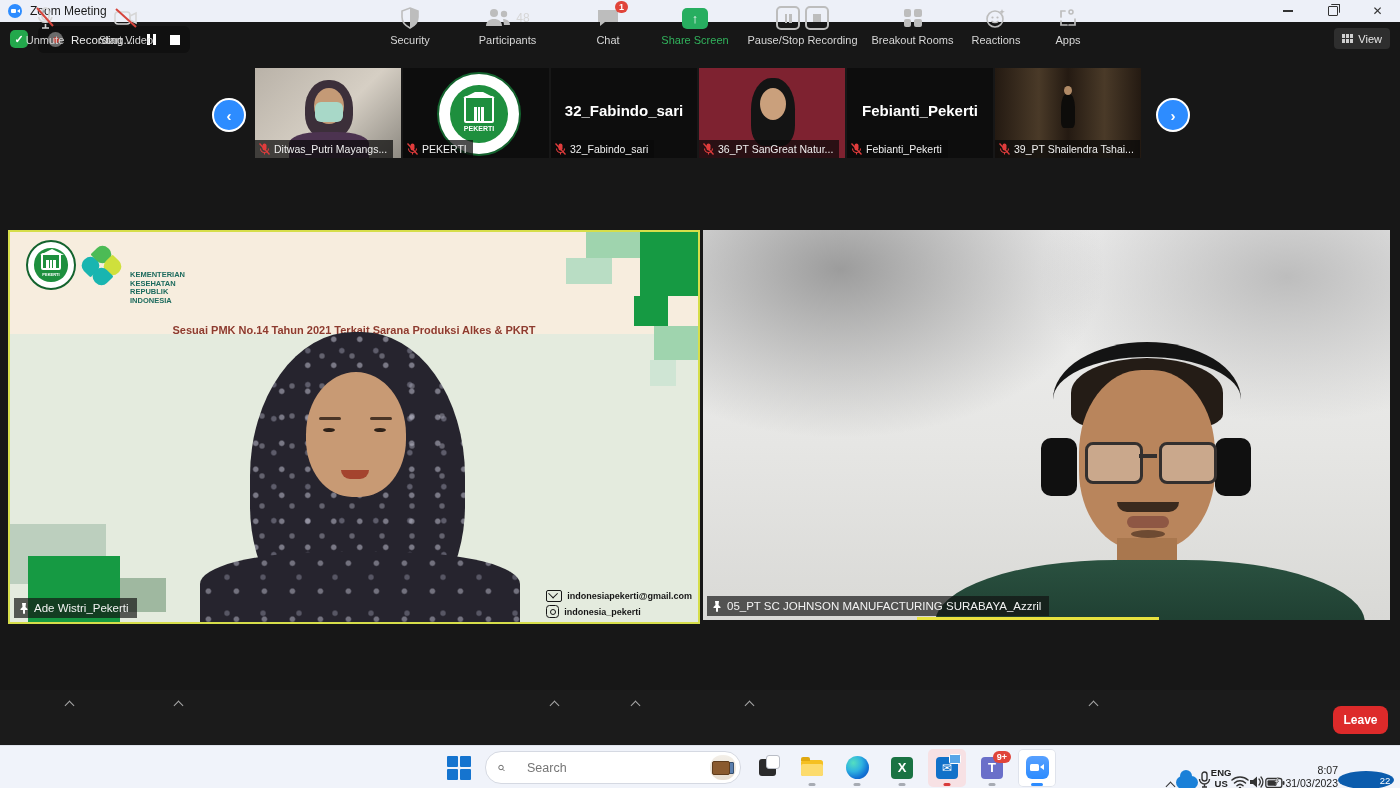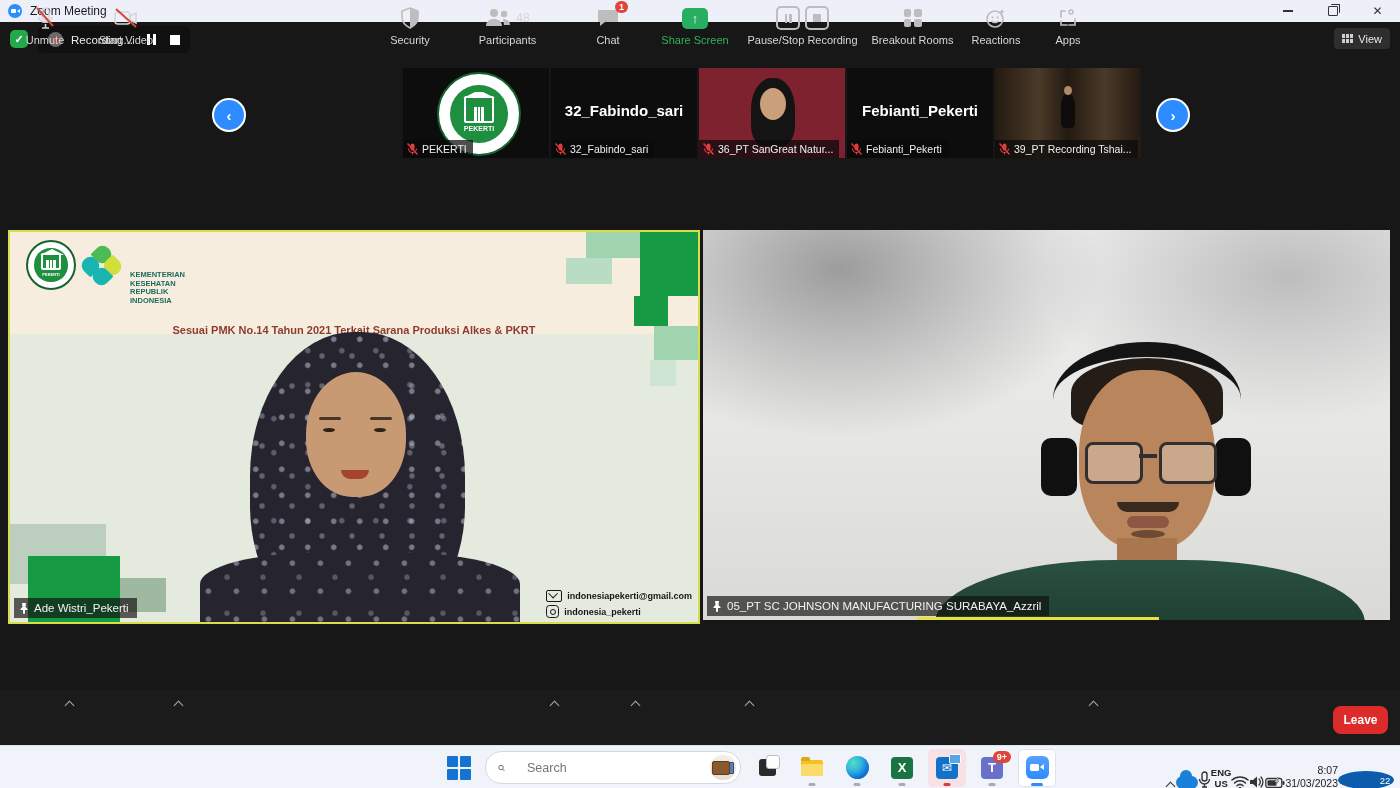--- a/index.html
+++ b/index.html
@@ -190,20 +190,35 @@
         <i></i>
         <i></i>
         <i></i>
       </span>
     <span>View</span>
   </div>
 
   <div class="abs nav-circle" style="left:212px;top:98px;">‹</div>
   <div class="abs nav-circle" style="left:1156px;top:98px;">›</div>
 
+  <div class="abs strip-tile" style="left:255px;">
+    <div class="t1-bg"></div>
+    <div class="t1-head"></div>
+      <div class="t1-face"></div>
+      <div class="t1-mask"></div>
+      <div class="t1-body"></div>
+    <span class="tile-label">
+      <svg class="mic-off" width="11" height="12" viewBox="0 0 11 12">
+          <rect x="3.5" y="0.5" width="4" height="7" rx="2" fill="#e03c3c"></rect>
+          <path d="M1.5 5.5a4 4 0 0 0 8 0M5.5 9.5v2" stroke="#e03c3c" stroke-width="1.1" fill="none"></path>
+          <line x1="0.5" y1="0.5" x2="10.5" y2="11.5" stroke="#e03c3c" stroke-width="1.3"></line>
+        </svg>
+      <span>Ditwas_Putri Mayangs...</span>
+    </span>
+  </div>
 
   <div class="abs strip-tile" style="left:403px;">
     <div class="logo-circle" style="position:absolute;left:34px;top:4px;width:80px;height:80px;">
       <div class="logo-inner">
         <div class="logo-house">
             <i></i>
             <i></i>
             <i></i>
           </div>
         <div class="logo-banner" style="font-size:7px;">PEKERTI</div>
@@ -260,21 +275,21 @@
   <div class="abs strip-tile" style="left:995px;">
     <div class="t6-bg"></div>
     <div class="t6-person"></div>
       <div class="t6-head"></div>
     <span class="tile-label">
       <svg class="mic-off" width="11" height="12" viewBox="0 0 11 12">
           <rect x="3.5" y="0.5" width="4" height="7" rx="2" fill="#e03c3c"></rect>
           <path d="M1.5 5.5a4 4 0 0 0 8 0M5.5 9.5v2" stroke="#e03c3c" stroke-width="1.1" fill="none"></path>
           <line x1="0.5" y1="0.5" x2="10.5" y2="11.5" stroke="#e03c3c" stroke-width="1.3"></line>
         </svg>
-      <span>39_PT Recording Tshai...</span>
+      <span>39_PT Shailendra Tshai...</span>
     </span>
   </div>
 
   <div class="abs panel-left">
     <div class="slide-head"></div>
 
     <div class="step" style="right:0;top:0;width:58px;height:64px;background:#169a43;"></div>
     <div class="step" style="right:58px;top:0;width:54px;height:26px;background:#9fd4ae;"></div>
     <div class="step" style="right:86px;top:26px;width:46px;height:26px;background:#b9ddc4;"></div>
     <div class="step" style="right:30px;top:64px;width:34px;height:30px;background:#169a43;"></div>

